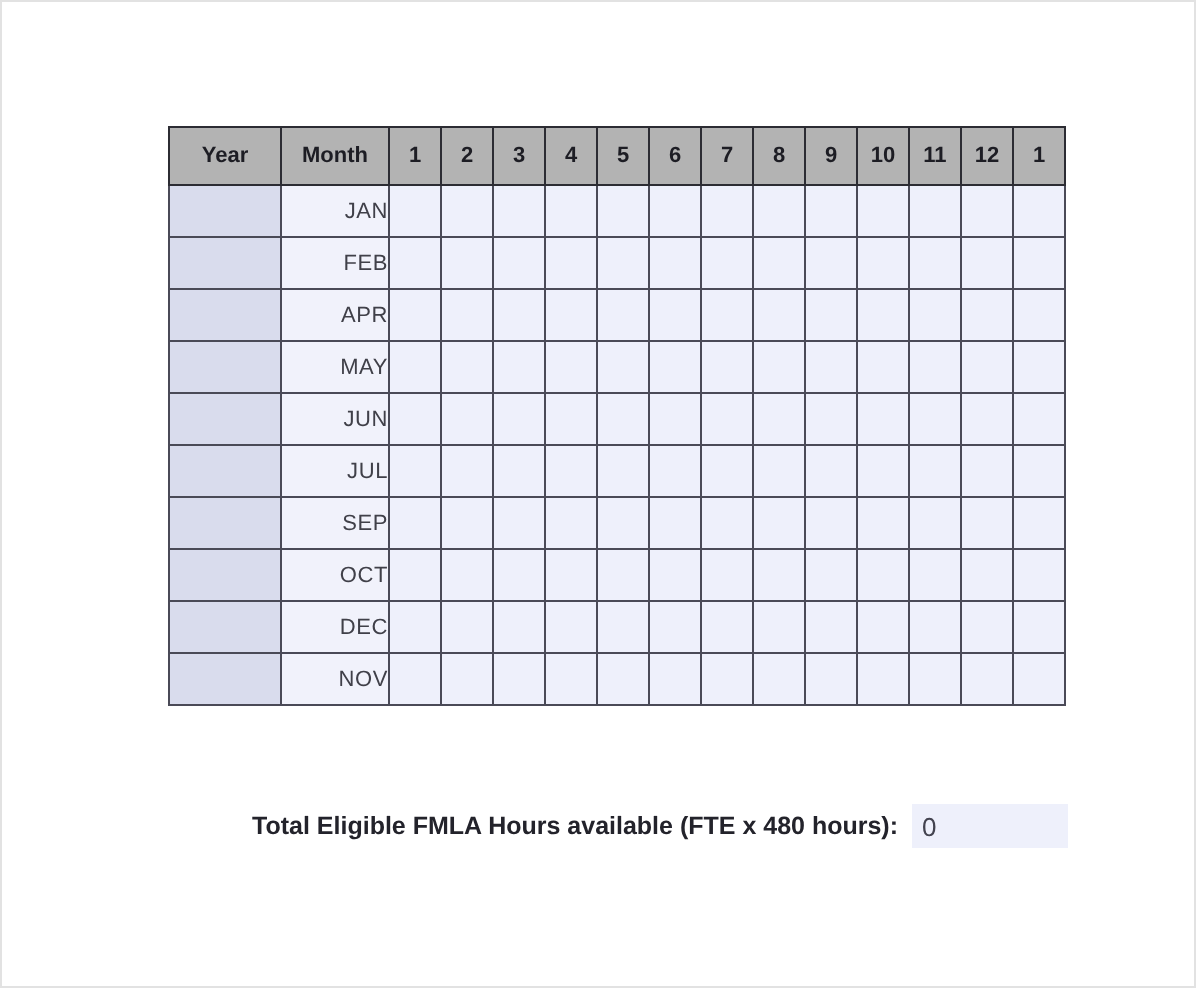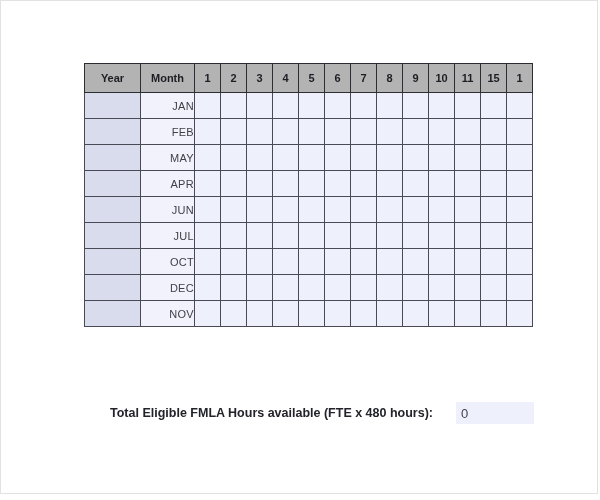--- a/index.html
+++ b/index.html
@@ -85,21 +85,21 @@
     left: 83px;
     top: 400px;
     width: 450px;
     height: 24px;
     display: flex;
     align-items: center;
   }
   #footer-label {
     flex: 1 1 auto;
     text-align: right;
-    padding-right: 23px;
+    padding-right: 7px;
     font-size: 12.5px;
     font-weight: bold;
     color: #23232b;
     white-space: nowrap;
   }
   #footer-value-box {
     width: 78px;
     height: 22px;
     background: #eef0fb;
     display: flex;
@@ -125,21 +125,21 @@
           <th class="col-num">2</th>
           <th class="col-num">3</th>
           <th class="col-num">4</th>
           <th class="col-num">5</th>
           <th class="col-num">6</th>
           <th class="col-num">7</th>
           <th class="col-num">8</th>
           <th class="col-num">9</th>
           <th class="col-num">10</th>
           <th class="col-num">11</th>
-          <th class="col-num">15</th>
+          <th class="col-num">12</th>
           <th class="col-num">1</th>
         </tr>
       </thead>
       <tbody id="table-body">
           <tr>
             <td class="year-cell"></td>
             <td class="month-cell">JAN</td>
             <td class="data-cell"></td>
             <td class="data-cell"></td>
             <td class="data-cell"></td>
@@ -166,72 +166,89 @@
             <td class="data-cell"></td>
             <td class="data-cell"></td>
             <td class="data-cell"></td>
             <td class="data-cell"></td>
             <td class="data-cell"></td>
             <td class="data-cell"></td>
             <td class="data-cell"></td>
           </tr>
           <tr>
             <td class="year-cell"></td>
+            <td class="month-cell">APR</td>
+            <td class="data-cell"></td>
+            <td class="data-cell"></td>
+            <td class="data-cell"></td>
+            <td class="data-cell"></td>
+            <td class="data-cell"></td>
+            <td class="data-cell"></td>
+            <td class="data-cell"></td>
+            <td class="data-cell"></td>
+            <td class="data-cell"></td>
+            <td class="data-cell"></td>
+            <td class="data-cell"></td>
+            <td class="data-cell"></td>
+            <td class="data-cell"></td>
+          </tr>
+          <tr>
+            <td class="year-cell"></td>
             <td class="month-cell">MAY</td>
             <td class="data-cell"></td>
             <td class="data-cell"></td>
             <td class="data-cell"></td>
             <td class="data-cell"></td>
             <td class="data-cell"></td>
             <td class="data-cell"></td>
             <td class="data-cell"></td>
             <td class="data-cell"></td>
             <td class="data-cell"></td>
             <td class="data-cell"></td>
             <td class="data-cell"></td>
             <td class="data-cell"></td>
             <td class="data-cell"></td>
           </tr>
           <tr>
             <td class="year-cell"></td>
-            <td class="month-cell">APR</td>
-            <td class="data-cell"></td>
-            <td class="data-cell"></td>
-            <td class="data-cell"></td>
-            <td class="data-cell"></td>
-            <td class="data-cell"></td>
-            <td class="data-cell"></td>
-            <td class="data-cell"></td>
-            <td class="data-cell"></td>
-            <td class="data-cell"></td>
-            <td class="data-cell"></td>
-            <td class="data-cell"></td>
-            <td class="data-cell"></td>
-            <td class="data-cell"></td>
-          </tr>
-          <tr>
-            <td class="year-cell"></td>
             <td class="month-cell">JUN</td>
             <td class="data-cell"></td>
             <td class="data-cell"></td>
             <td class="data-cell"></td>
             <td class="data-cell"></td>
             <td class="data-cell"></td>
             <td class="data-cell"></td>
             <td class="data-cell"></td>
             <td class="data-cell"></td>
             <td class="data-cell"></td>
             <td class="data-cell"></td>
             <td class="data-cell"></td>
             <td class="data-cell"></td>
             <td class="data-cell"></td>
           </tr>
           <tr>
             <td class="year-cell"></td>
             <td class="month-cell">JUL</td>
+            <td class="data-cell"></td>
+            <td class="data-cell"></td>
+            <td class="data-cell"></td>
+            <td class="data-cell"></td>
+            <td class="data-cell"></td>
+            <td class="data-cell"></td>
+            <td class="data-cell"></td>
+            <td class="data-cell"></td>
+            <td class="data-cell"></td>
+            <td class="data-cell"></td>
+            <td class="data-cell"></td>
+            <td class="data-cell"></td>
+            <td class="data-cell"></td>
+          </tr>
+          <tr>
+            <td class="year-cell"></td>
+            <td class="month-cell">SEP</td>
             <td class="data-cell"></td>
             <td class="data-cell"></td>
             <td class="data-cell"></td>
             <td class="data-cell"></td>
             <td class="data-cell"></td>
             <td class="data-cell"></td>
             <td class="data-cell"></td>
             <td class="data-cell"></td>
             <td class="data-cell"></td>
             <td class="data-cell"></td>

